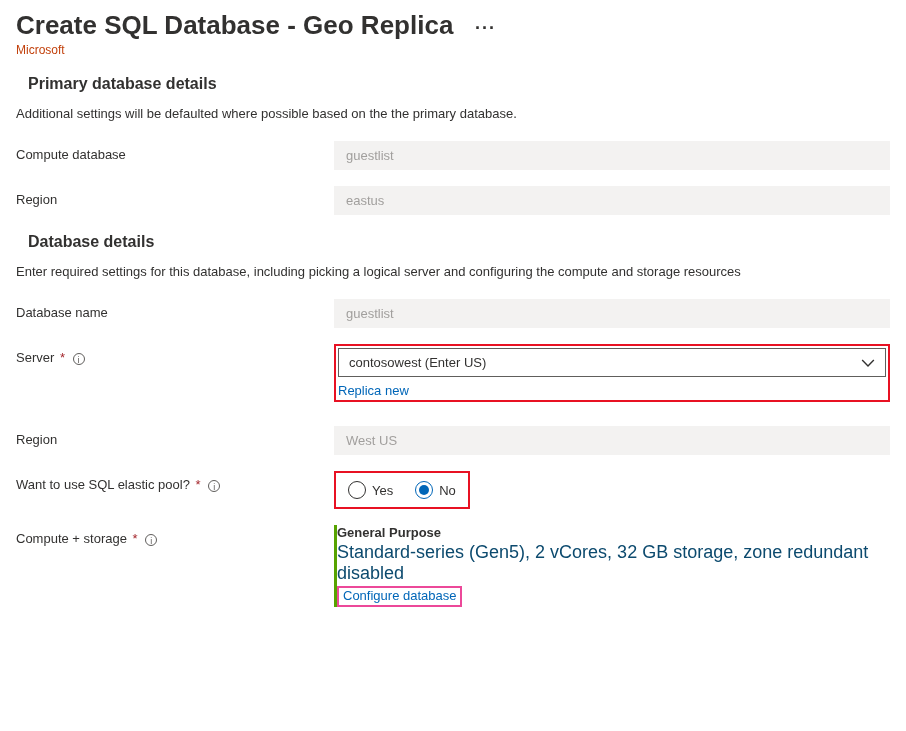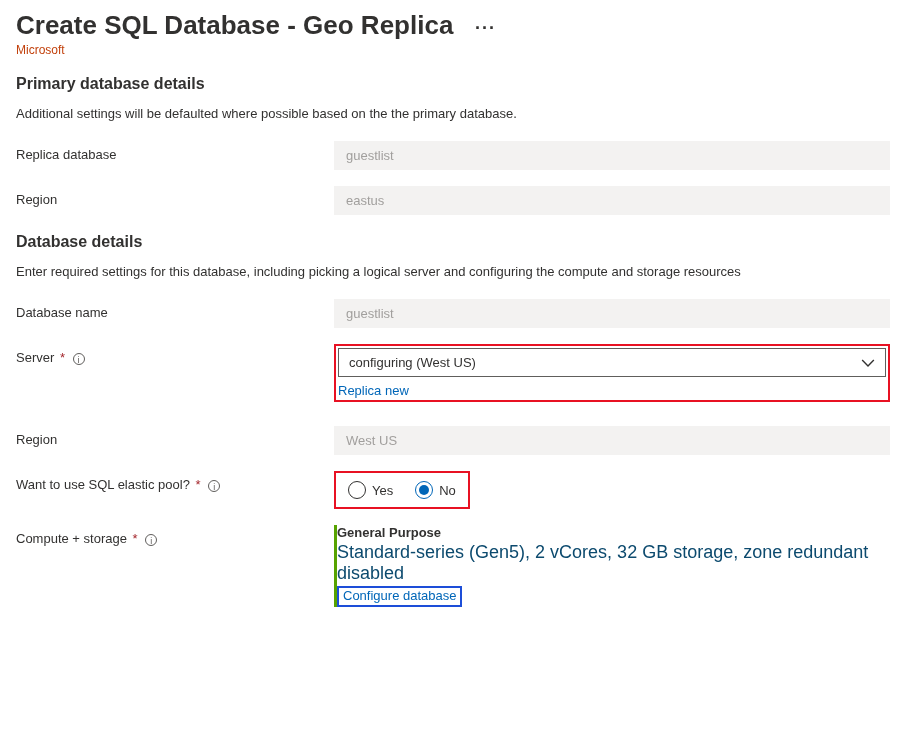--- a/index.html
+++ b/index.html
@@ -31,21 +31,21 @@
     color: #323130;
     margin-left: 18px;
     vertical-align: top;
     margin-top: 8px;
     cursor: pointer;
     letter-spacing: 1px;
   }
   .section-heading {
     font-size: 16px;
     font-weight: 600;
-    margin: 18px 0 12px 0;
+    margin: 18px 0 12px 12px;
   }
   .section-desc {
     font-size: 13px;
     color: #323130;
     margin: 0 0 18px 0;
     line-height: 1.4;
   }
   .form-row {
     display: flex;
     align-items: flex-start;
@@ -156,40 +156,40 @@
   .compute-tier {
     font-weight: 600;
     font-size: 13px;
   }
   .compute-detail {
     font-size: 18px;
     color: #0c4a6e;
     margin-top: 2px;
   }
   .config-link-wrap {
-    border: 2px solid #1d4ed8;
+    border: 2px solid #ec4899;
     display: inline-block;
     padding: 0px 4px 2px 4px;
     margin-top: 2px;
   }
 </style>
 </head>
 <body>
 
 <div>
   <h1 class="page-title">Create SQL Database - Geo Replica</h1>
   <span class="ellipsis-btn">···</span>
 </div>
 <div class="subtitle">Microsoft</div>
 
 <div class="section-heading">Primary database details</div>
 <p class="section-desc">Additional settings will be defaulted where possible based on the the primary database.</p>
 
 <div class="form-row">
-  <div class="form-label">Replica database</div>
+  <div class="form-label">Compute database</div>
   <div class="form-control-col">
     <div class="readonly-box">guestlist</div>
   </div>
 </div>
 
 <div class="form-row">
   <div class="form-label">Region</div>
   <div class="form-control-col">
     <div class="readonly-box">eastus</div>
   </div>
@@ -207,21 +207,21 @@
 
 <div class="form-row">
   <div class="form-label">
     <span>Server</span>
     <span class="required">*</span>
     <span class="info-icon">i</span>
   </div>
   <div class="form-control-col">
     <div class="highlight-box-red">
       <div class="dropdown">
-        <span>configuring (West US)</span>
+        <span>contosowest (Enter US)</span>
         <svg class="chevron" viewBox="0 0 12 12">
             <path d="M1 3.5 L6 8.5 L11 3.5" stroke="#323130" stroke-width="1.2" fill="none"></path>
           </svg>
       </div>
       <span class="create-link">Replica new</span>
     </div>
   </div>
 </div>
 
 <div style="height:8px"></div>

